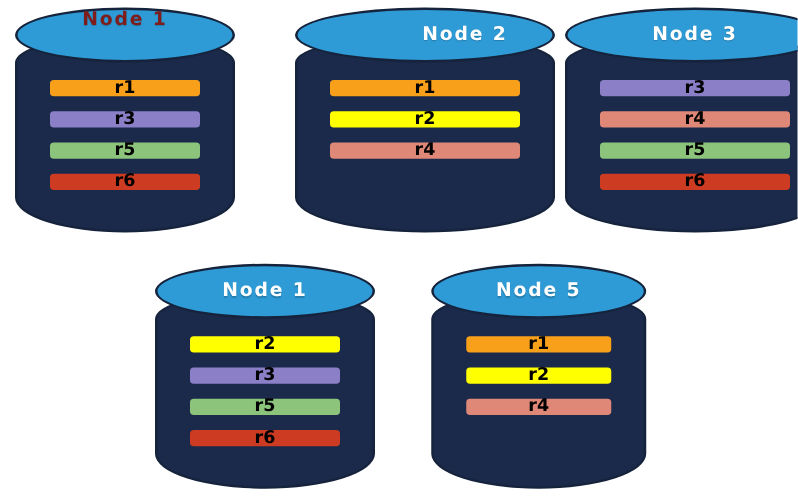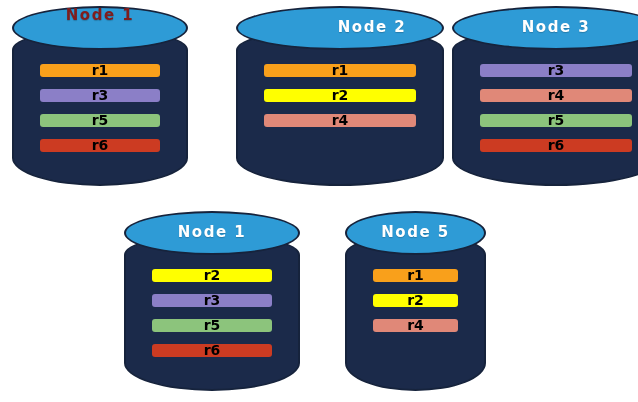--- a/index.html
+++ b/index.html
@@ -119,21 +119,21 @@
       <div class="cyl-body" style="top: 22px; height: 158px; background: rgb(27, 42, 74); border-color: rgb(22, 35, 60);"></div>
       <div class="cyl-top" style="top: 0px; height: 44px; background: rgb(46, 155, 214); border-color: rgb(22, 35, 60);"></div>
       <div class="node-title" style="top: 12px; color: rgb(255, 255, 255);">Node  1</div>
       <div class="replicas" style="top: 58px; padding-left: 28px; padding-right: 28px;">
         <div class="replica-bar" style="background: rgb(255, 255, 0);">r2</div>
         <div class="replica-bar" style="background: rgb(139, 127, 199);">r3</div>
         <div class="replica-bar" style="background: rgb(140, 196, 124);">r5</div>
         <div class="replica-bar" style="background: rgb(204, 59, 34);">r6</div>
       </div>
     </div>
-    <div class="node" style="left: 345px; top: 211px; width: 141px; height: 180px;">
+    <div class="node" style="left: 345px; top: 211px; width: 172px; height: 180px;">
       <div class="cyl-body" style="top: 22px; height: 158px; background: rgb(27, 42, 74); border-color: rgb(22, 35, 60);"></div>
       <div class="cyl-top" style="top: 0px; height: 44px; background: rgb(46, 155, 214); border-color: rgb(22, 35, 60);"></div>
       <div class="node-title" style="top: 12px; color: rgb(255, 255, 255);">Node  5</div>
       <div class="replicas" style="top: 58px; padding-left: 28px; padding-right: 28px;">
         <div class="replica-bar" style="background: rgb(249, 160, 27);">r1</div>
         <div class="replica-bar" style="background: rgb(255, 255, 0);">r2</div>
         <div class="replica-bar" style="background: rgb(224, 136, 120);">r4</div>
       </div>
     </div>
   </div>

